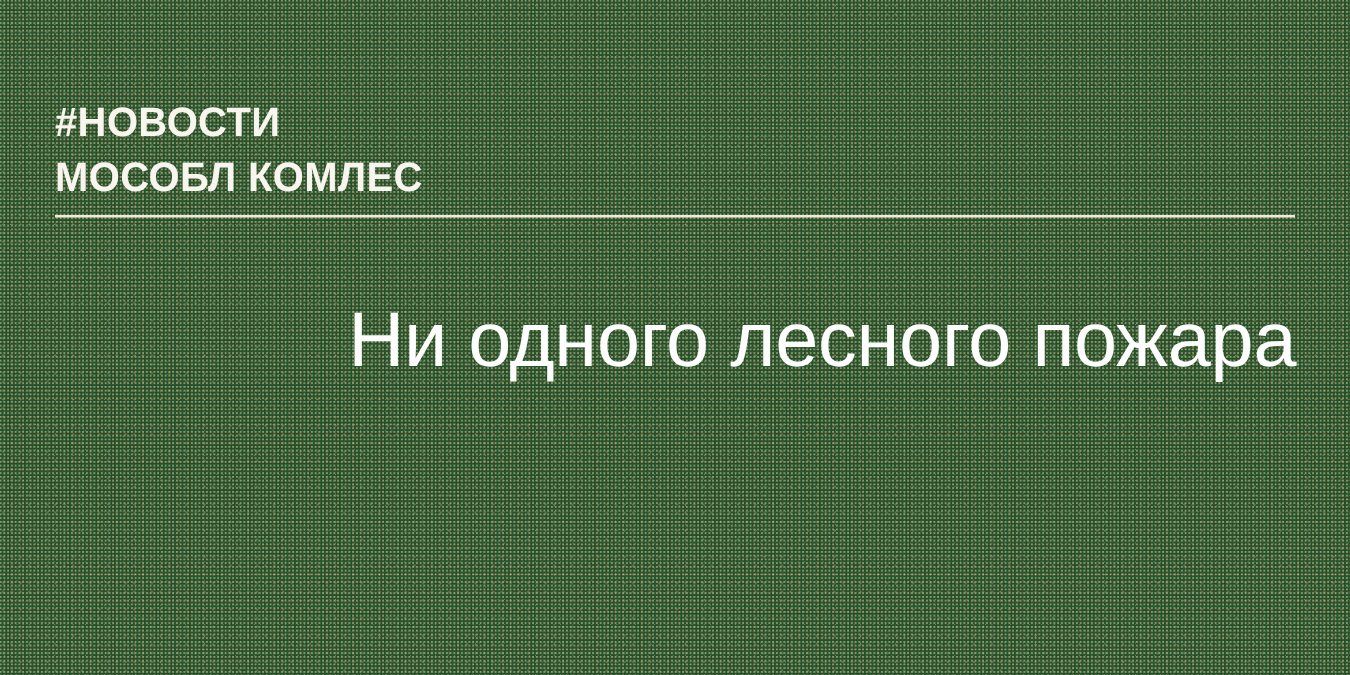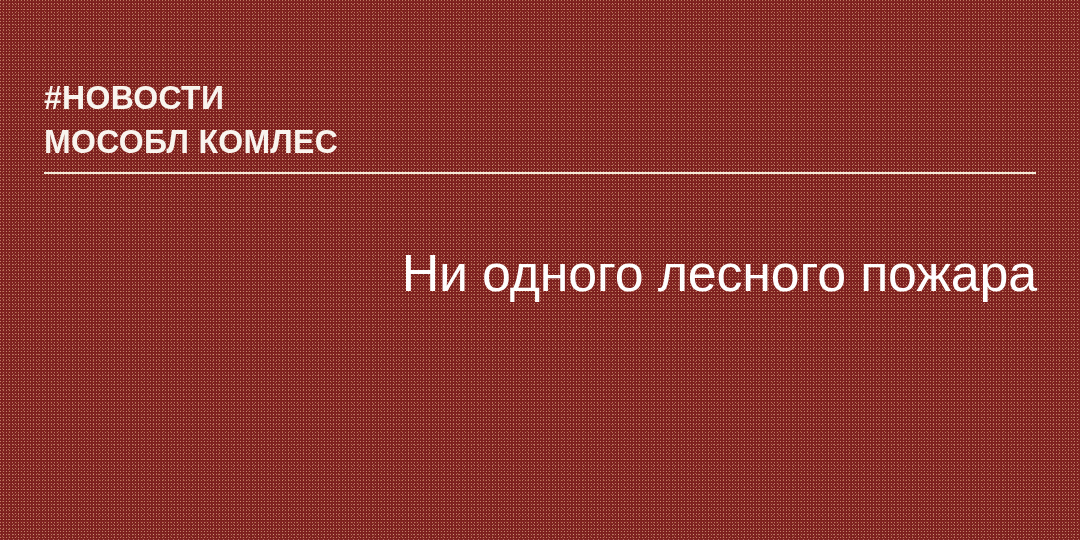--- a/index.html
+++ b/index.html
@@ -5,21 +5,21 @@
   html, body {
     margin: 0;
     padding: 0;
     background: #ffffff;
   }
   #card {
     position: relative;
     width: 1080px;
     height: 540px;
     overflow: hidden;
-    background-color: #7f1d1d;
+    background-color: #14532d;
     font-family: "Liberation Sans", "DejaVu Sans", sans-serif;
     -webkit-font-smoothing: antialiased;
   }
 
   
   #grain-layer-a,
   #grain-layer-b,
   #grain-layer-c {
     position: absolute;
     inset: -10px;
@@ -87,21 +87,21 @@
 
   
   #headline {
     position: absolute;
     right: 43px;
     top: 236px;
     width: 800px;
     text-align: right;
     color: #fdfdfd;
     font-weight: 300;
-    font-size: 52px;
+    font-size: 62px;
     line-height: 74px;
     letter-spacing: -0.2px;
     white-space: nowrap;
   }
   .headline-line {
     display: block;
   }
 </style>
 </head>
 <body>

